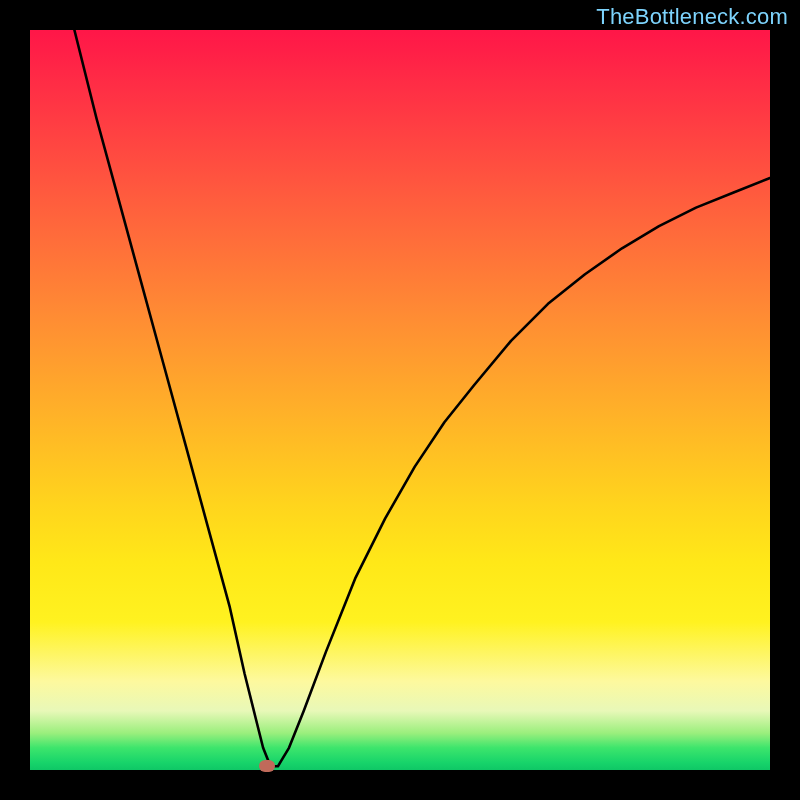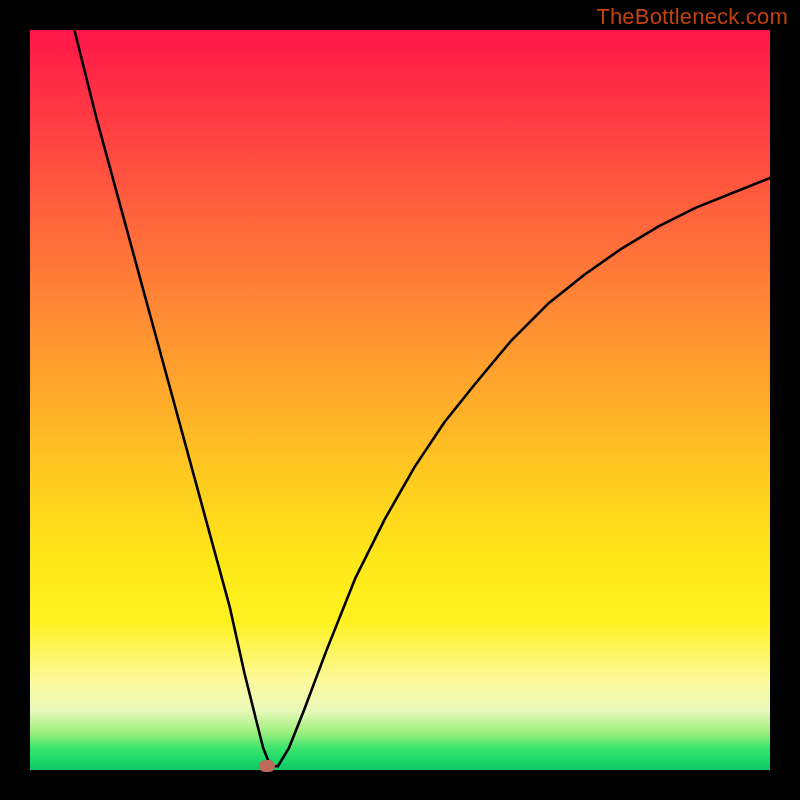--- a/index.html
+++ b/index.html
@@ -39,21 +39,21 @@
       #9bef7d 95%,
       #3de56c 97%,
       #17d46a 99%,
       #0fc766 100%
     );
   }
   .watermark {
     position: absolute;
     top: 4px;
     right: 12px;
-    color: #c2410c;
+    color: #7dd3fc;
     font-size: 22px;
     font-weight: 500;
     letter-spacing: 0.2px;
     user-select: none;
   }
   svg.curve {
     position: absolute;
     left: 0;
     top: 0;
     width: 740px;

